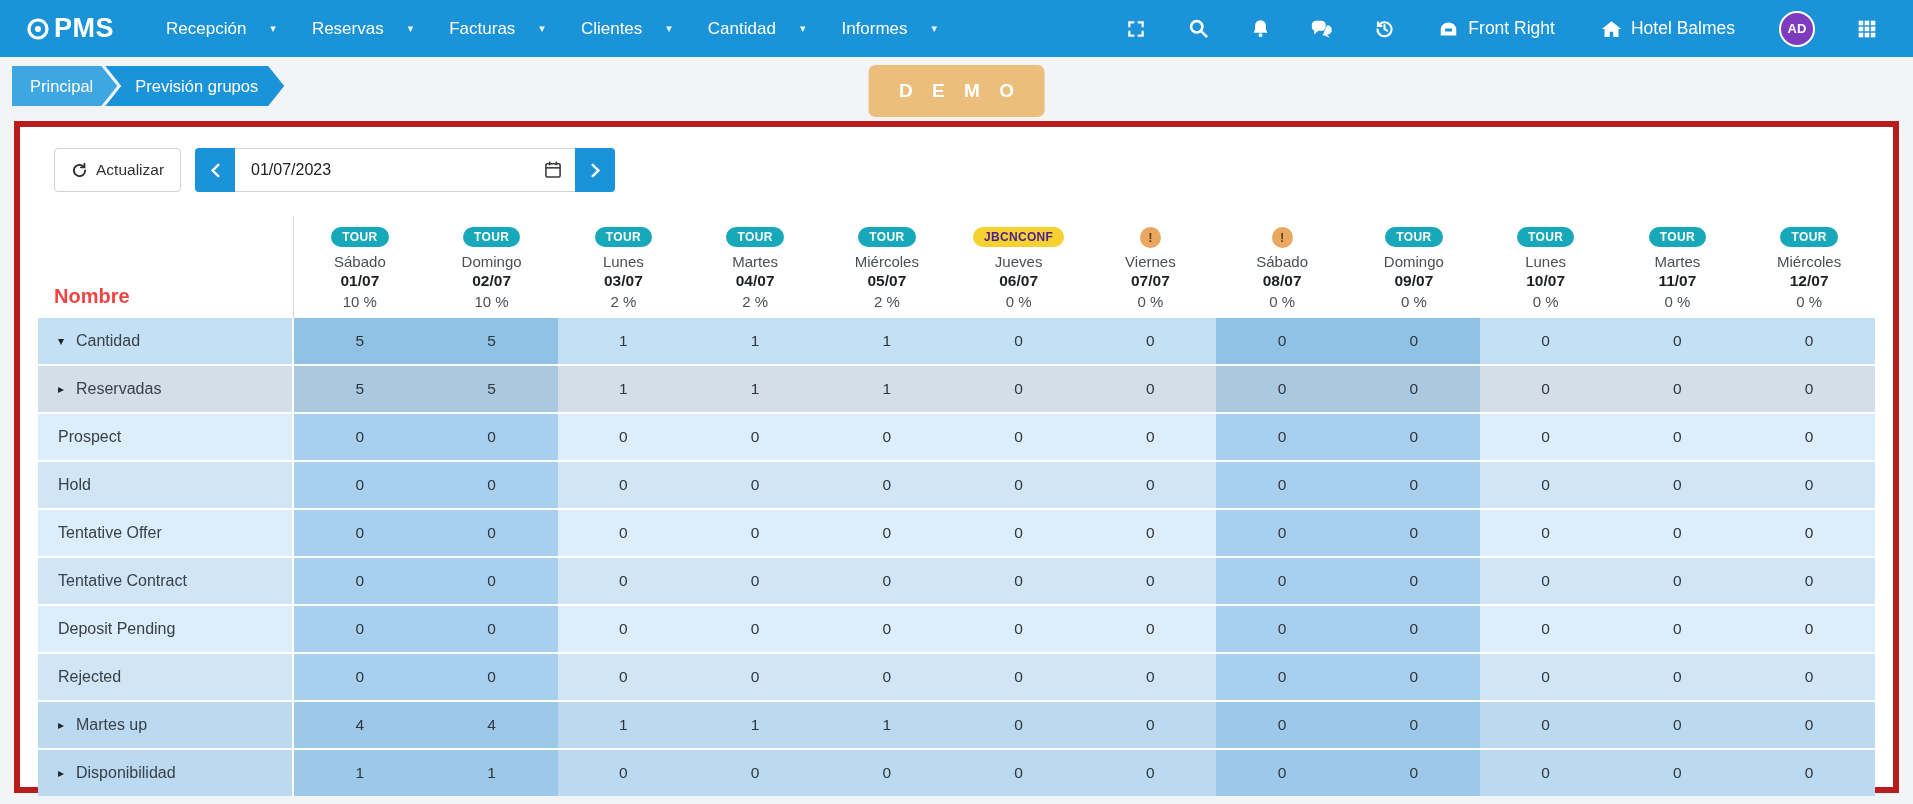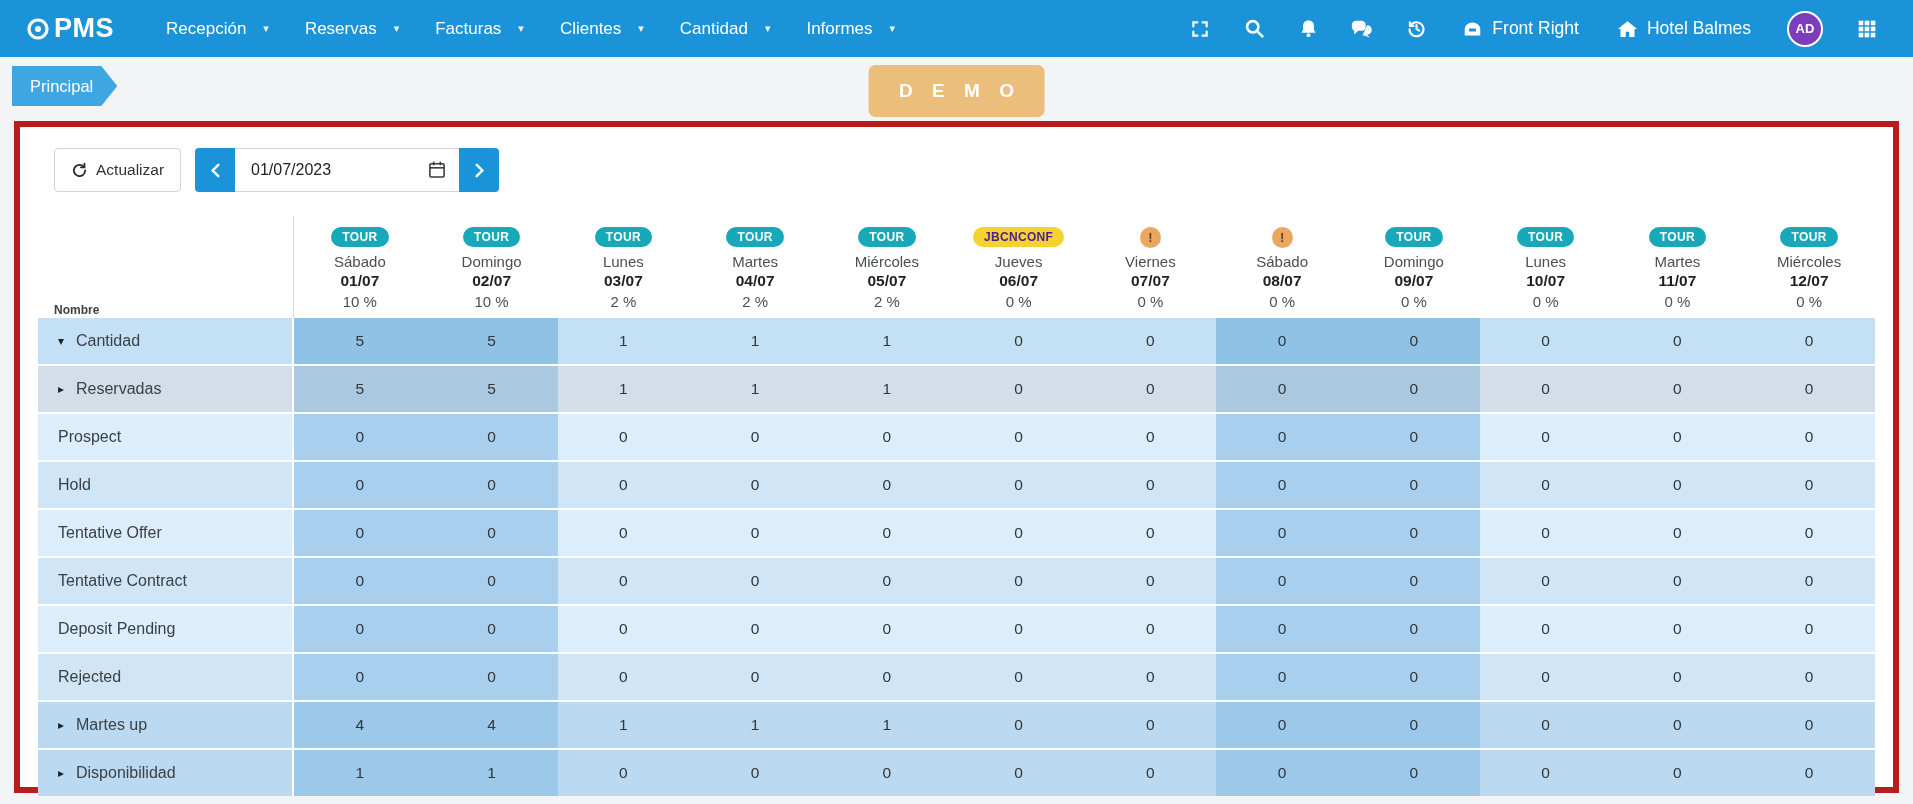--- a/index.html
+++ b/index.html
@@ -4,23 +4,23 @@
 <style>
   * { margin:0; padding:0; box-sizing:border-box; }
   html,body { width:1913px; height:804px; overflow:hidden;
     font-family:"Liberation Sans","DejaVu Sans",sans-serif; background:#f2f4f6; }
 
   
   .navbar { height:57px; background:var(--navbar-bg,#1a93d9); display:flex; align-items:center;
     padding:0 26px; color:#fff; }
   .logo { display:flex; align-items:center; gap:4px; font-size:27px; font-weight:bold; letter-spacing:.5px; }
   .nav-menus { display:flex; align-items:center; margin-left:38px; gap:8px; }
-  .nav-item { display:flex; align-items:center; gap:17px; font-size:17px; padding:10px 14px; cursor:pointer; }
+  .nav-item { display:flex; align-items:center; gap:24px; font-size:17px; padding:10px 14px; cursor:pointer; }
   .caret { font-size:11px; opacity:.95; }
-  .nav-icons { margin-left:auto; display:flex; align-items:center; gap:14px;text-align:center; }
+  .nav-icons { margin-left:auto; display:flex; align-items:center; gap:22px;text-align:center; }
   .icon-btn { width:40px; height:40px; display:flex; align-items:center; justify-content:center; cursor:pointer; }
   .nav-label-item { display:flex; align-items:center; gap:9px; font-size:17.5px; padding:0 12px; cursor:pointer; white-space:nowrap; }
   .avatar { width:36px; height:36px; border-radius:50%; background:var(--avatar-bg,#7d3bbd);
     border:2px solid #fff; color:#fff; font-size:13px; font-weight:bold; display:flex;
     align-items:center; justify-content:center; margin:0 10px; cursor:pointer; }
 
   
   .crumb-bar { position:relative; height:64px; display:flex; align-items:center; padding:0 0 6px 12px; }
   .crumb { height:40px; display:flex; align-items:center; color:#fff; font-size:16.5px; cursor:pointer; }
   .crumb-1 { background:var(--breadcrumb-primary,#3ea7e1); padding:0 24px 0 18px;
@@ -38,29 +38,29 @@
   .toolbar { display:flex; align-items:center; gap:14px; margin:4px 0 24px 16px; }
   .btn-refresh { display:flex; align-items:center; gap:8px; background:#fff; border:1px solid #cfd4d9;
     border-radius:4px; height:44px; padding:0 16px; font-size:15.5px; color:#333; cursor:pointer;
     font-family:inherit; }
   .date-group { display:flex; align-items:stretch; height:44px; }
   .btn-nav { width:40px; background:var(--button-bg,#1a93d9); border:none; color:#fff; cursor:pointer;
     display:flex; align-items:center; justify-content:center; }
   .btn-prev { border-radius:4px 0 0 4px; }
   .btn-next { border-radius:0 4px 4px 0; }
   .date-wrap { position:relative; }
-  .date-input { height:44px; width:224px; border:1px solid #cfd4d9; border-left:none; border-right:none;
+  .date-input { height:44px; width:340px; border:1px solid #cfd4d9; border-left:none; border-right:none;
     padding:0 44px 0 16px; font-size:16px; color:#222; font-family:inherit; outline:none; }
   .cal-icon { position:absolute; right:12px; top:11px; cursor:pointer; }
 
   
   .gtable { margin-top:2px; }
   .thead { display:grid; grid-template-columns:256px repeat(12,1fr); height:102px; }
-  .name-hcell { display:flex; align-items:flex-end; padding:0 0 1px 16px; font-weight:bold;
-    font-size:12px; color:#404040; border-right:1px solid #d7dbdf; }
+  .name-hcell { display:flex; align-items:flex-end; padding:0 0 10px 16px; font-weight:bold;
+    font-size:20px; color:#ef4444; border-right:1px solid #d7dbdf; }
   .hcol { display:flex; flex-direction:column; align-items:center; justify-content:flex-start; padding-top:8px; }
   .badge-slot { height:26px; display:flex; align-items:center; justify-content:center; }
   .badge { font-size:12px; font-weight:bold; border-radius:12px; padding:4px 11px; line-height:1; }
   .badge-tour { background:var(--tour-badge,#17a9ba); color:#fff; letter-spacing:.4px; }
   .badge-conf { background:var(--conf-badge,#f5d22f); color:#4c1d95; letter-spacing:.3px; }
   .badge-warn { background:var(--warning-badge,#e9a75f); color:#5d4420; width:21px; height:21px;
     border-radius:50%; padding:0; display:flex; align-items:center; justify-content:center; font-size:13px; }
   .hday  { font-size:15px; color:#4a4f54; margin-top:3px; }
   .hdate { font-size:15.5px; font-weight:bold; color:#1d2124; margin-top:2px; }
   .hpct  { font-size:15px; color:#4a4f54; margin-top:3px; }
@@ -182,20 +182,23 @@
           <rect x="9.2" y="16.5" width="5.5" height="5.5"></rect>
           <rect x="16.5" y="16.5" width="5.5" height="5.5"></rect>
       </svg>
     </div>
   </div>
 </div>
 
 <div class="crumb-bar">
   <div class="crumb crumb-1">
     <span>Principal</span>
+  </div>
+  <div class="crumb crumb-2">
+    <span>Previsión grupos</span>
   </div>
   <div class="demo-badge">D E M O</div>
 </div>
 
 <div class="panel">
 
   <div class="toolbar">
     <button class="btn-refresh">
       <svg width="17" height="17" viewBox="0 0 24 24" fill="none" stroke="#2b2b2b" stroke-width="2.6" stroke-linecap="round">
         <path d="M20 12a8 8 0 1 1-2.2-5.5"></path>

